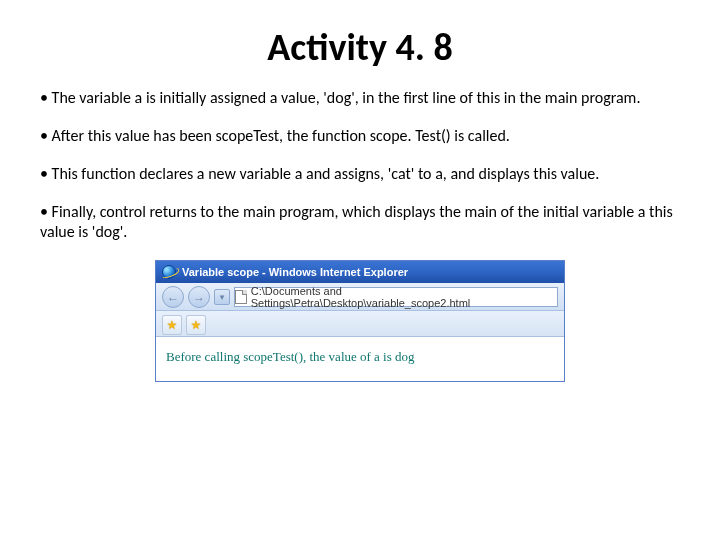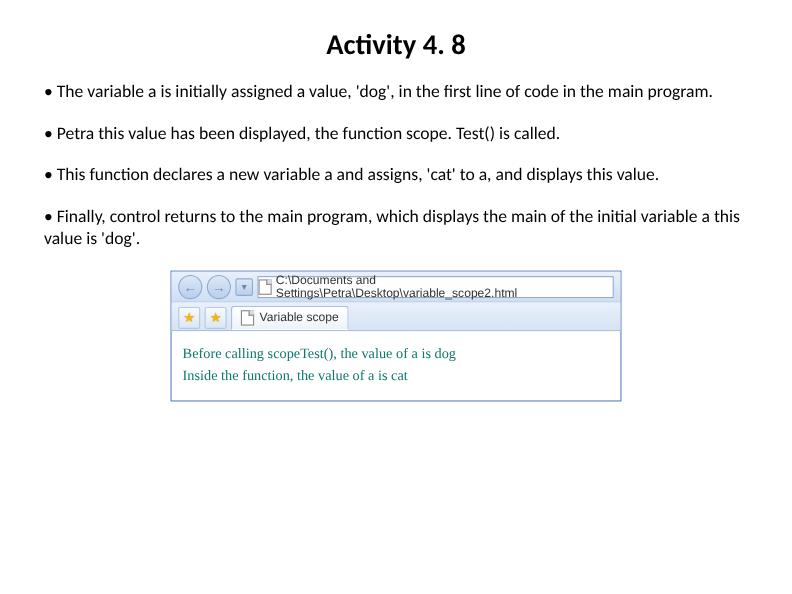--- a/index.html
+++ b/index.html
@@ -6,21 +6,21 @@
   body {
     width: 720px;
     height: 540px;
     background: #fff;
     font-family: Calibri, Arial, sans-serif;
     color: #000;
     padding: 24px 40px 10px 40px;
   }
   .title {
     text-align: center;
-    font-size: 26px;
+    font-size: 38px;
     font-weight: 600;
     margin-bottom: 18px;
   }
   .bullet {
     font-size: 16px;
     line-height: 1.25;
     margin-bottom: 18px;
   }
   .browser {
     width: 410px;
@@ -143,26 +143,30 @@
     font-size: 13px;
     color: #0f766e;
     line-height: 1.5;
   }
 </style>
 </head>
 <body>
 
 <div class="title">Activity 4. 8</div>
 
-<p class="bullet">• The variable a is initially assigned a value, 'dog', in the first line of code in the main program.</p>
-<p class="bullet">• Petra this value has been displayed, the function scope. Test() is called.</p>
+<p class="bullet">• The variable a is initially assigned a value, 'dog', in the first line of this in the main program.</p>
+<p class="bullet">• After this value has been scopeTest, the function scope. Test() is called.</p>
 <p class="bullet">• This function declares a new variable a and assigns, 'cat' to a, and displays this value.</p>
 <p class="bullet">• Finally, control returns to the main program, which displays the main of the initial variable a this value is 'dog'.</p>
 
 <div class="browser">
+  <div class="titlebar">
+    <span class="ie-logo"></span>
+    <span>Variable scope - Windows Internet Explorer</span>
+  </div>
   <div class="navrow">
     <div class="navbtn">
       <span>←</span>
     </div>
     <div class="navbtn">
       <span>→</span>
     </div>
     <div class="navbtn small">
       <span>▾</span>
     </div>
@@ -171,22 +175,17 @@
       <span>C:\Documents and Settings\Petra\Desktop\variable_scope2.html</span>
     </div>
   </div>
   <div class="tabrow">
     <div class="favbtn">
       <span class="star">★</span>
     </div>
     <div class="favbtn">
       <span class="star">★</span>
     </div>
-    <div class="tab">
-      <span class="page-icon"></span>
-      <span>Variable scope</span>
-    </div>
   </div>
   <div class="content">
     <div>Before calling scopeTest(), the value of a is dog</div>
-    <div>Inside the function, the value of a is cat</div>
   </div>
 </div>
 
 </body></html>

